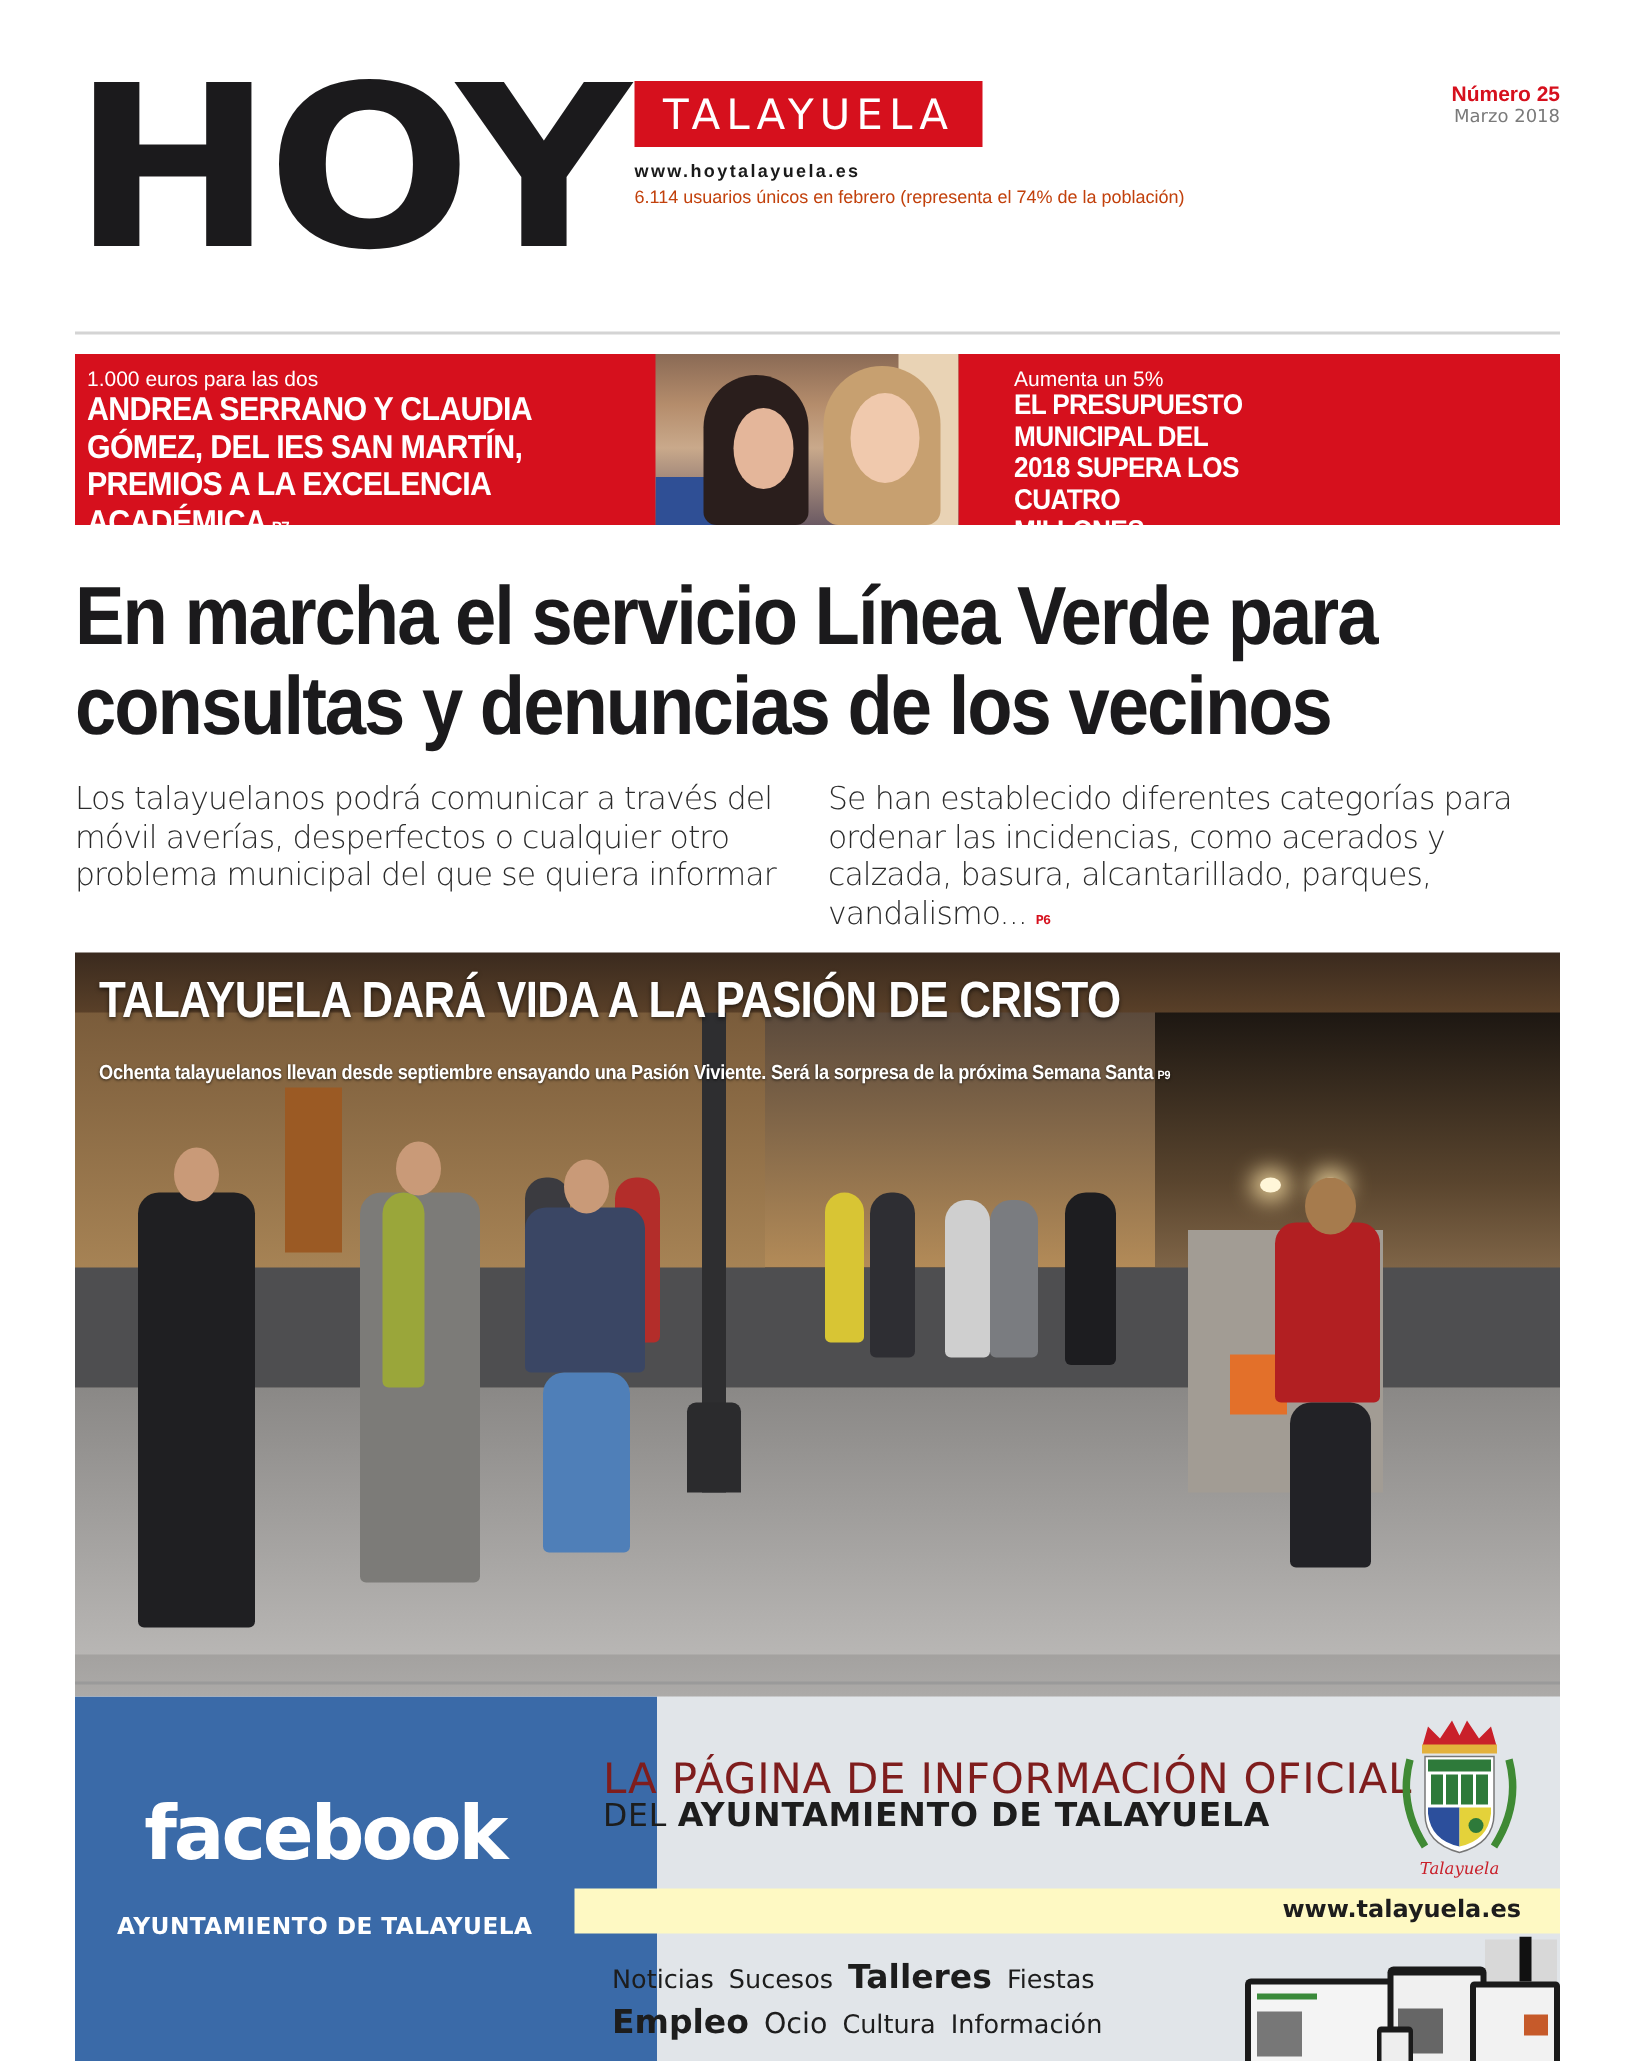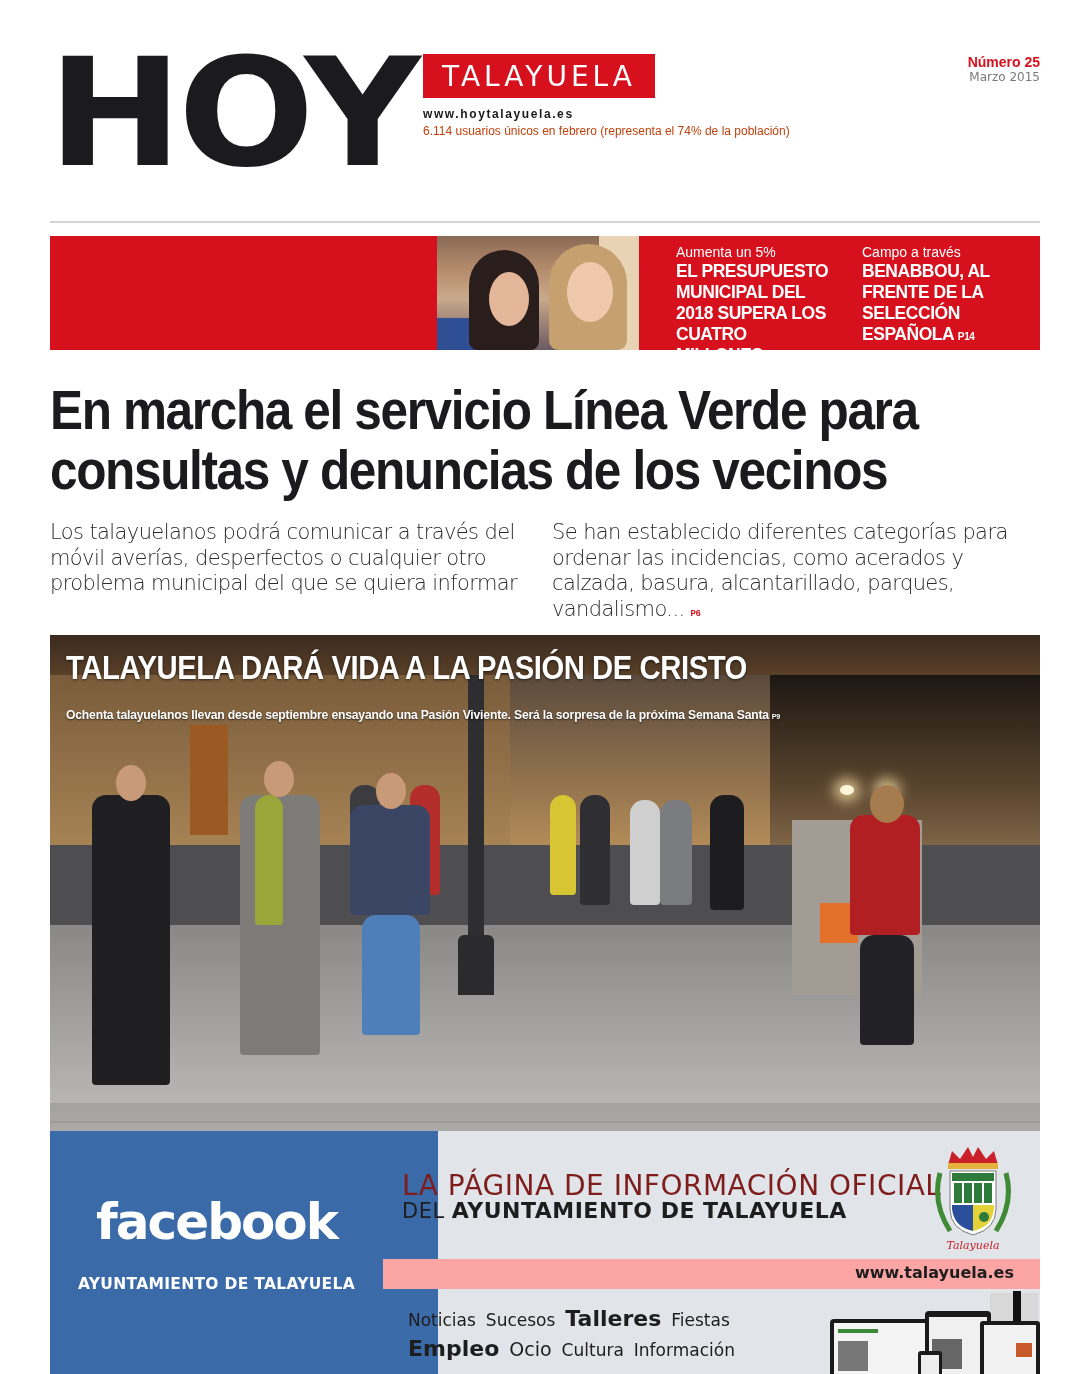--- a/index.html
+++ b/index.html
@@ -130,63 +130,63 @@
   .ad-line1 {
     position: absolute; left: 352px; top: 38px;
     font-family: "DejaVu Sans", sans-serif; font-size: 28px; color: #7f1d1d; letter-spacing: 0.5px;
   }
   .ad-line2 {
     position: absolute; left: 352px; top: 67px;
     font-family: "DejaVu Sans", sans-serif; font-size: 21px; color: #1d1d1d; letter-spacing: 0.5px;
   }
   .ad-line2 b { font-weight: bold; font-size: 22px; }
   .crest { position: absolute; left: 880px; top: 12px; width: 86px; height: 110px; }
-  .ad-url-bar { position: absolute; left: 333px; top: 128px; width: 657px; height: 30px; background: #fca5a5; }
+  .ad-url-bar { position: absolute; left: 333px; top: 128px; width: 657px; height: 30px; background: #fef9c3; }
   .ad-url {
     position: absolute; right: 26px; top: 4px;
     font-family: "DejaVu Sans", sans-serif; font-weight: bold; font-size: 16px; color: #1d1d1d;
   }
   .ad-tags { position: absolute; left: 358px; top: 175px; width: 420px; font-family: "DejaVu Sans", sans-serif; color: #1d1d1d; }
   .ad-tags .row { display: flex; align-items: baseline; gap: 10px; white-space: nowrap; height: 30px; }
   .ad-tags .tag-s { font-size: 17px; text-align: right; }
   .ad-tags .tag-m { font-size: 19px; font-weight: normal; }
   .ad-tags .tag-l { font-size: 22px; font-weight: bold; }
   .devices { position: absolute; left: 780px; top: 160px; width: 210px; height: 83px; }
 </style>
 </head>
 <body>
 
 <div class="logo-hoy">HOY</div>
 <div class="edition-box">TALAYUELA</div>
 <div class="site-url">www.hoytalayuela.es</div>
 <div class="users-line">6.114 usuarios únicos en febrero (representa el 74% de la población)</div>
 <div class="issue-number">Número 25</div>
-<div class="issue-date">Marzo 2015</div>
+<div class="issue-date">Marzo 2018</div>
 <div class="rule-top"></div>
 
 <div class="teaser-band">
+  <div class="teaser teaser-1">
+    <div class="kicker">1.000 euros para las dos</div>
+    <div class="head"><span>ANDREA SERRANO Y CLAUDIA GÓMEZ, DEL IES SAN MARTÍN, PREMIOS A LA EXCELENCIA ACADÉMICA</span><span class="page">P7</span></div>
+  </div>
 
   <div class="teaser-photo">
     <div class="bg-wall"></div>
     <div class="blue-shirt"></div>
     <div class="person-a-hair"></div>
     <div class="person-a-face"></div>
     <div class="person-b-hair"></div>
     <div class="person-b-face"></div>
   </div>
 
   <div class="teaser teaser-2">
     <div class="kicker">Aumenta un 5%</div>
     <div class="head"><span>EL PRESUPUESTO MUNICIPAL DEL 2018 SUPERA LOS CUATRO MILLONES</span><span class="page">P3</span></div>
   </div>
 
-  <div class="teaser teaser-3">
-    <div class="kicker">Campo a través</div>
-    <div class="head"><span>BENABBOU, AL FRENTE DE LA SELECCIÓN ESPAÑOLA</span><span class="page">P14</span></div>
-  </div>
 </div>
 
 <h1 class="main-headline">En marcha el servicio Línea Verde para consultas y denuncias de los vecinos</h1>
 <p class="deck deck-left">Los talayuelanos podrá comunicar a través del móvil averías, desperfectos o cualquier otro problema municipal del que se quiera informar</p>
 <p class="deck deck-right"><span>Se han establecido diferentes categorías para ordenar las incidencias, como acerados y calzada, basura, alcantarillado, parques, vandalismo...</span><span class="page-ref">P6</span></p>
 
 <div class="photo-story">
   <div class="building-left"></div>
   <div class="door"></div>
   <div class="building-right"></div>

